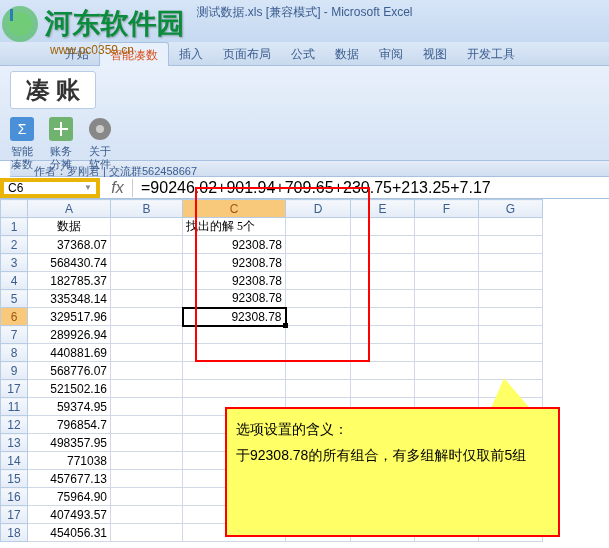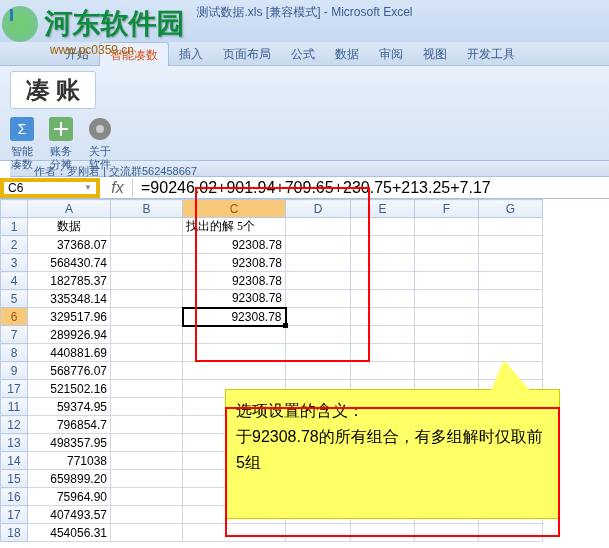--- a/index.html
+++ b/index.html
@@ -54,21 +54,21 @@
 .grid td.active::after { content: ''; position: absolute; right: -3px; bottom: -3px; width: 5px; height: 5px; background: #000; }
 
 .col-A { width: 83px; } .col-B { width: 72px; } .col-C { width: 103px; } .col-D { width: 65px; } .col-E { width: 64px; } .col-F { width: 64px; } .col-G { width: 64px; }
 
 
 .red-box { position: absolute; border: 2px solid #ff0000; pointer-events: none; }
 .box1 { top: 187px; left: 195px; width: 175px; height: 175px; }
 .box2 { top: 407px; left: 225px; width: 335px; height: 130px; }
 
 
-.callout { position: absolute; top: 389px; left: 225px; width: 335px; height: 130px; background: #ffff66; border: 1px solid #cccc00; padding: 8px 10px; font-size: 16px; line-height: 26px; font-family: SimSun, serif; }
+.callout { position: absolute; top: 407px; left: 225px; width: 335px; height: 130px; background: #ffff66; border: 1px solid #cccc00; padding: 8px 10px; font-size: 14px; line-height: 26px; font-family: SimSun, serif; }
 .callout::before { content: ''; position: absolute; top: -30px; right: 25px; width: 0; height: 0; border-left: 15px solid transparent; border-right: 30px solid transparent; border-bottom: 35px solid #ffff66; }
 .callout::after { content: ''; position: absolute; top: -32px; right: 24px; width: 0; height: 0; border-left: 16px solid transparent; border-right: 31px solid transparent; border-bottom: 36px solid #cccc00; z-index: -1; }
 </style>
 </head>
 <body>
 
 <div class="watermark">
   <svg class="wm-logo" viewBox="0 0 40 40">
       <circle cx="20" cy="20" r="18" fill="#3cb44a" opacity="0.6"></circle>
       <circle cx="20" cy="20" r="12" fill="#6fcf6f" opacity="0.7"></circle>
@@ -288,21 +288,21 @@
           <td>771038</td>
           <td></td>
           <td></td>
           <td></td>
           <td></td>
           <td></td>
           <td></td>
         </tr>
   <tr>
           <th class="row-h">15</th>
-          <td>659899.20</td>
+          <td>457677.13</td>
           <td></td>
           <td></td>
           <td></td>
           <td></td>
           <td></td>
           <td></td>
         </tr>
   <tr>
           <th class="row-h">16</th>
           <td>75964.90</td>

